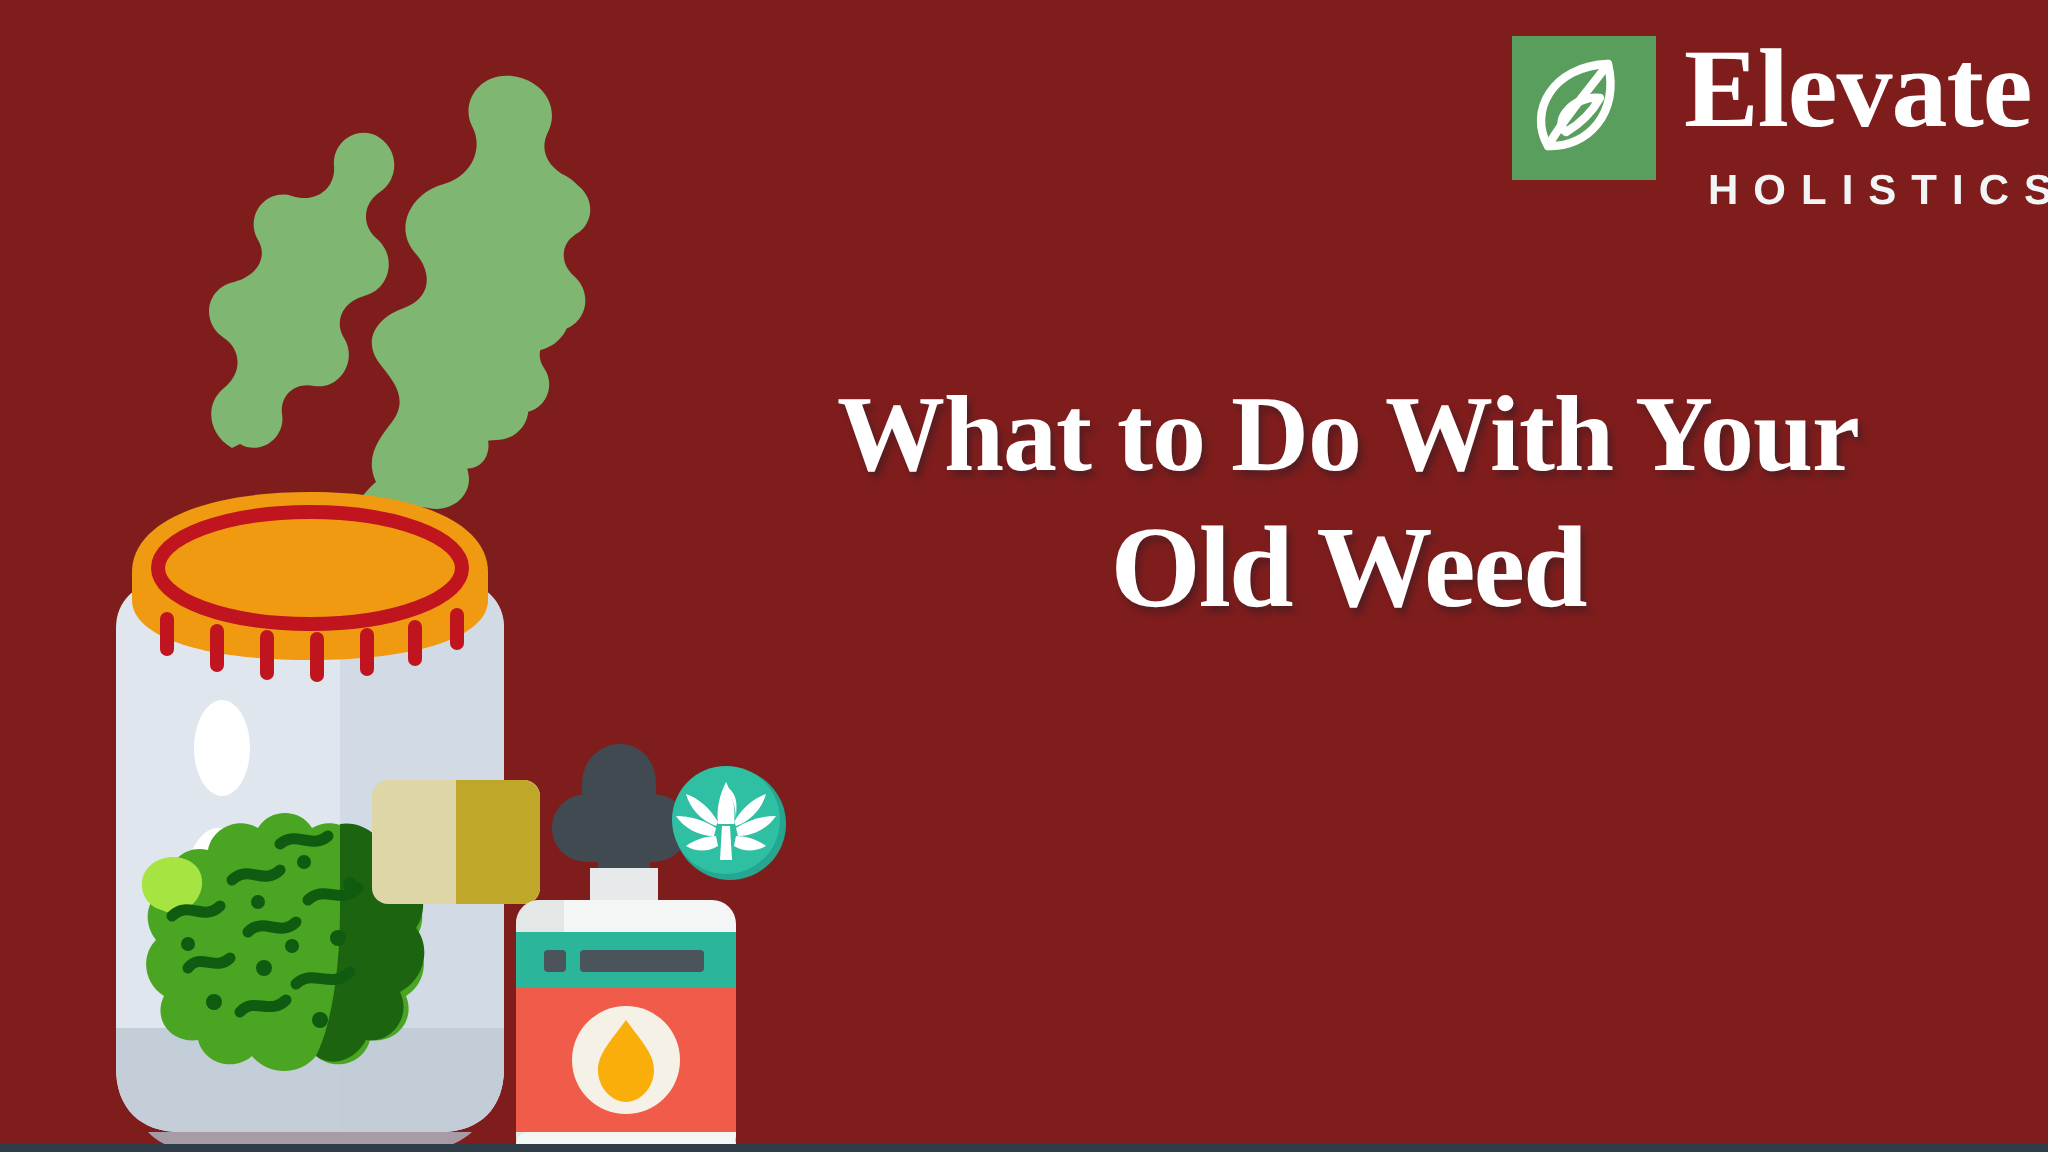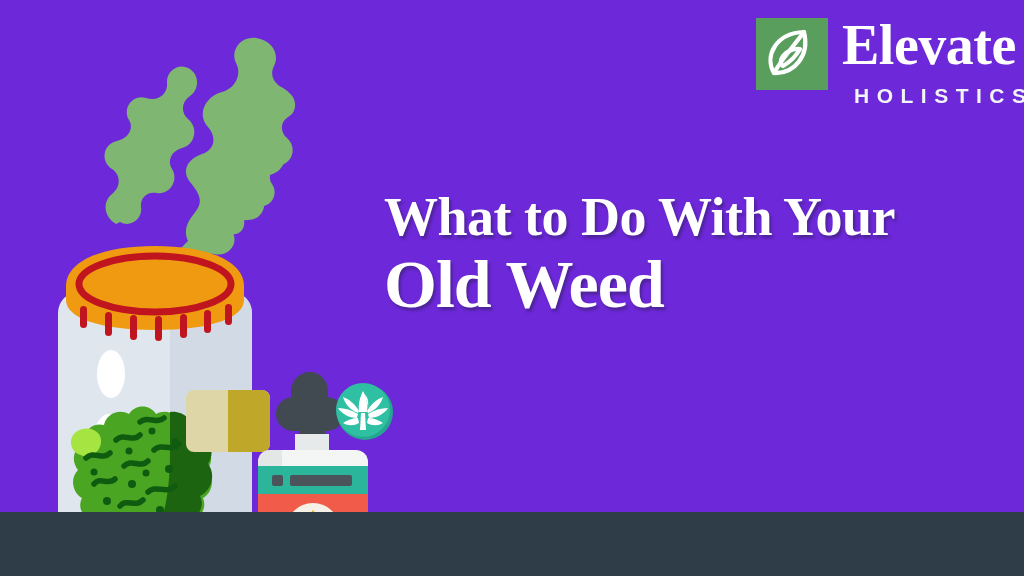--- a/index.html
+++ b/index.html
@@ -3,23 +3,23 @@
 <meta charset="utf-8">
 <style>
   html, body {
     margin: 0;
     padding: 0;
     background: #2f3d49;
   }
   #banner {
     position: relative;
     width: 1024px;
-    height: 512px;
+    height: 572px;
     overflow: hidden;
-    background: #6d28d9;
+    background: #7f1d1d;
     font-family: "Liberation Sans", sans-serif;
     text-decoration: underline;
   }
 
   
   #brand {
     position: absolute;
     left: 756px;
     top: 18px;
     width: 244px;
@@ -57,35 +57,36 @@
     letter-spacing: 7.5px;
     white-space: nowrap;
   }
 
   
   #headline {
     position: absolute;
     left: 384px;
     top: 188px;
     width: 580px;
+    text-align: center;
   }
   .hl-line {
     font-family: "Liberation Serif", serif;
     font-weight: 700;
     color: #ffffff;
     white-space: nowrap;
     text-shadow: 2px 3px 3px rgba(22, 30, 38, 0.38);
   }
   #hl-line-1 {
     font-size: 54px;
     line-height: 58px;
     letter-spacing: -0.5px;
   }
   #hl-line-2 {
-    font-size: 68px;
+    font-size: 58px;
     line-height: 84px;
     letter-spacing: -1px;
     margin-top: -4px;
   }
 
   
   #art {
     position: absolute;
     left: 20px;
     top: 14px;

